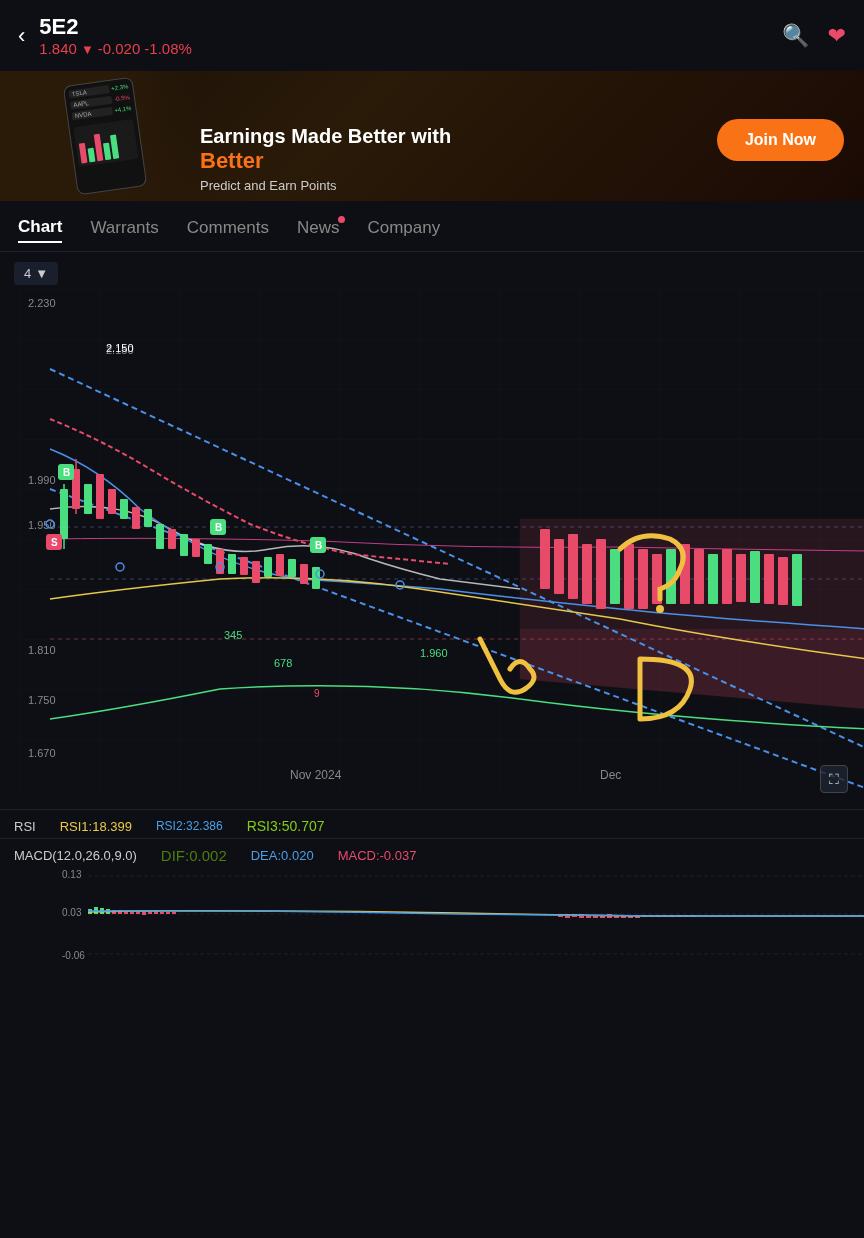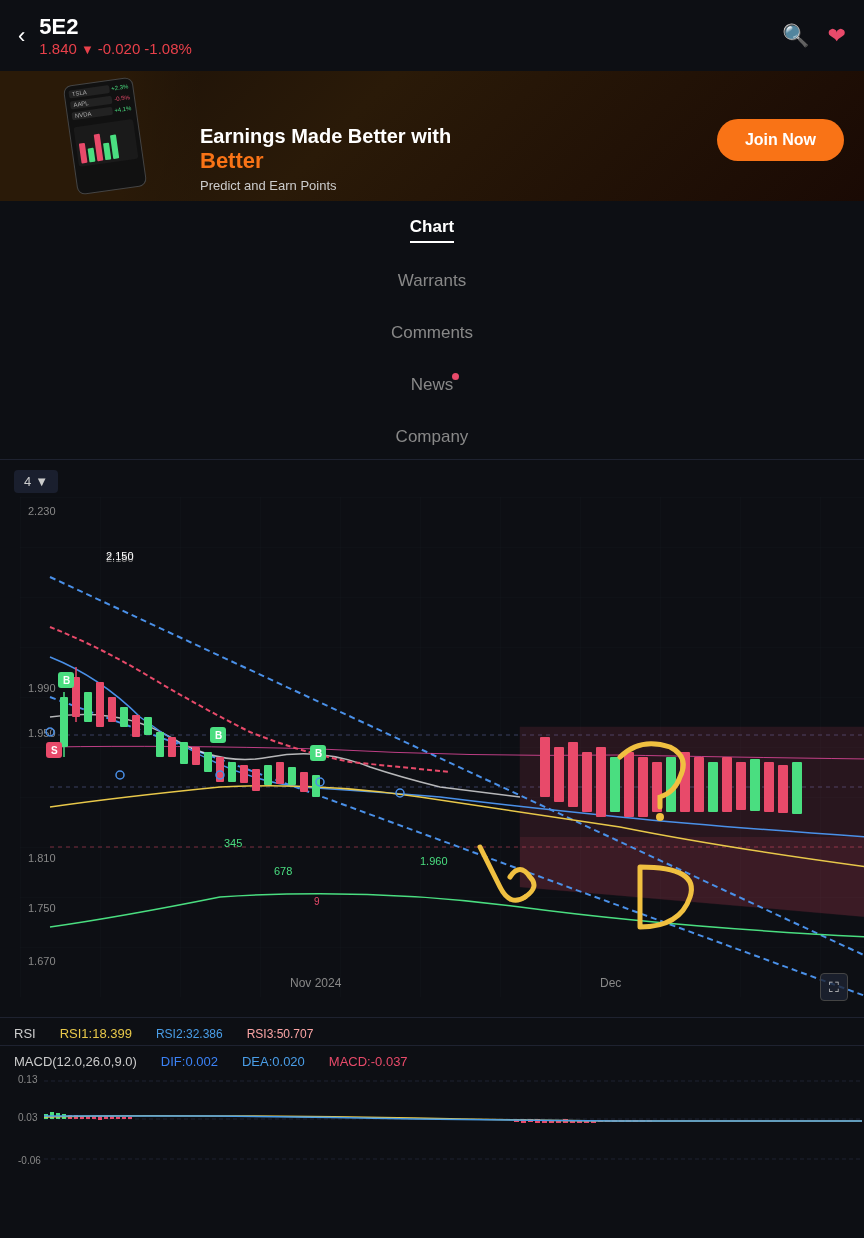--- a/index.html
+++ b/index.html
@@ -146,21 +146,20 @@
     }
 
     
     .tabs {
       display: flex;
       align-items: center;
       padding: 16px 18px 8px;
       gap: 28px;
       border-bottom: 1px solid #1e2230;
       background: #0d0f14;
-      flex-direction: column;
     }
     .tab {
       font-size: 17px;
       color: #888;
       cursor: pointer;
       position: relative;
       padding-bottom: 4px;
     }
     .tab.active {
       color: #fff;
@@ -201,25 +200,25 @@
       position: relative;
     }
 
     
     .indicator-section {
       padding: 8px 14px 4px;
       border-top: 1px solid #1e2230;
     }
     .rsi-label { color: #e8c84a; font-size: 13px; }
     .rsi-label2 { color: #4a9ee8; font-size: 12px; }
-    .rsi-label3 { color: #fca5a5; font-size: 12px; }
+    .rsi-label3 { color: #84cc16; font-size: 14px; }
 
     
     .macd-title { color: #ccc; font-size: 13px; }
-    .dif-label { color: #3b82f6; font-size: 13px; }
+    .dif-label { color: #4d7c0f; font-size: 15px; }
     .dea-label { color: #4a9ee8; font-size: 13px; }
     .macd-label { color: #e84a6a; font-size: 13px; }
 
     .indicator-row {
       display: flex;
       align-items: center;
       gap: 24px;
       flex-wrap: wrap;
     }
 
@@ -482,21 +481,21 @@
       <span>DIF:</span><span>0.002</span>
     </span>
     <span class="dea-label">
       <span>DEA:</span><span>0.020</span>
     </span>
     <span class="macd-label">
       <span>MACD:</span><span>-0.037</span>
     </span>
   </div>
 
-  <div style="position:relative;">
+  <div style="position:relative;margin-left:44px;">
     <svg width="848" height="110" viewBox="0 0 848 110">
       <rect width="848" height="110" fill="#0d0f14"></rect>
 
       <text x="4" y="14" fill="#888" font-size="10">0.13</text>
       <text x="4" y="52" fill="#888" font-size="10">0.03</text>
       <text x="4" y="95" fill="#888" font-size="10">-0.06</text>
 
       <line x1="30" y1="12" x2="848" y2="12" stroke="#1e2230" stroke-width="1" stroke-dasharray="4,3"></line>
       <line x1="30" y1="50" x2="848" y2="50" stroke="#1e2230" stroke-width="1" stroke-dasharray="4,3"></line>
       <line x1="30" y1="90" x2="848" y2="90" stroke="#1e2230" stroke-width="1" stroke-dasharray="4,3"></line>

